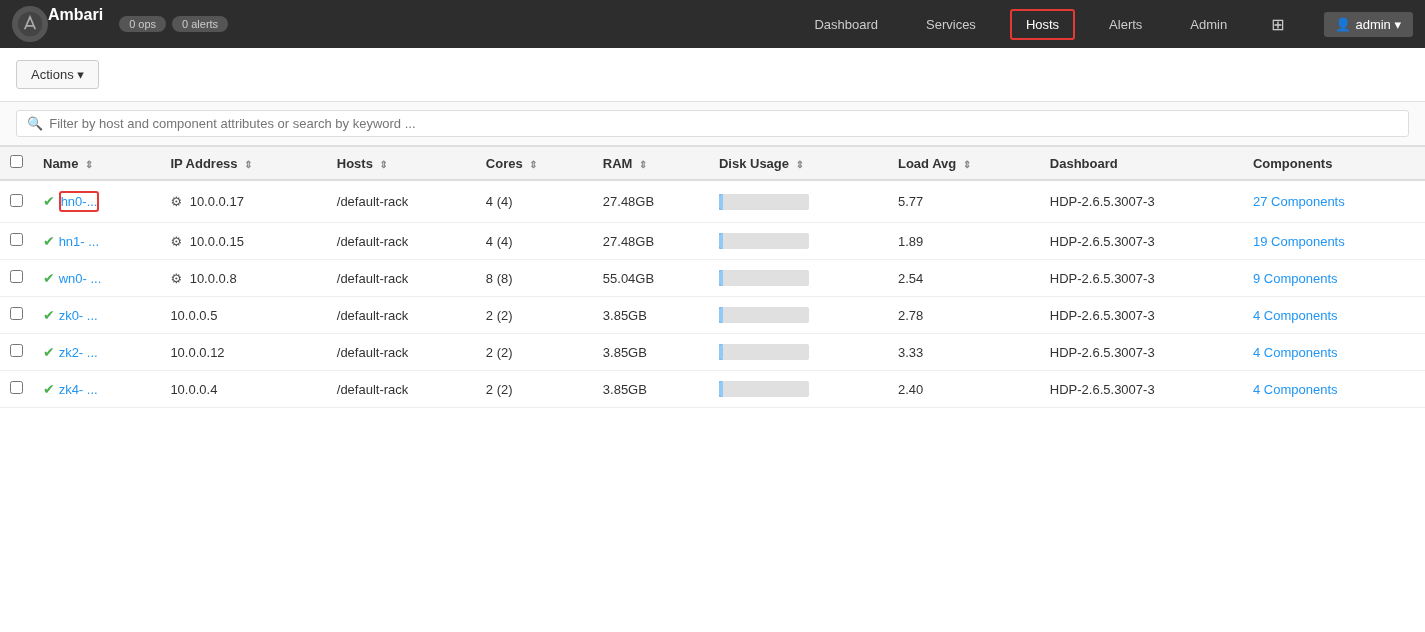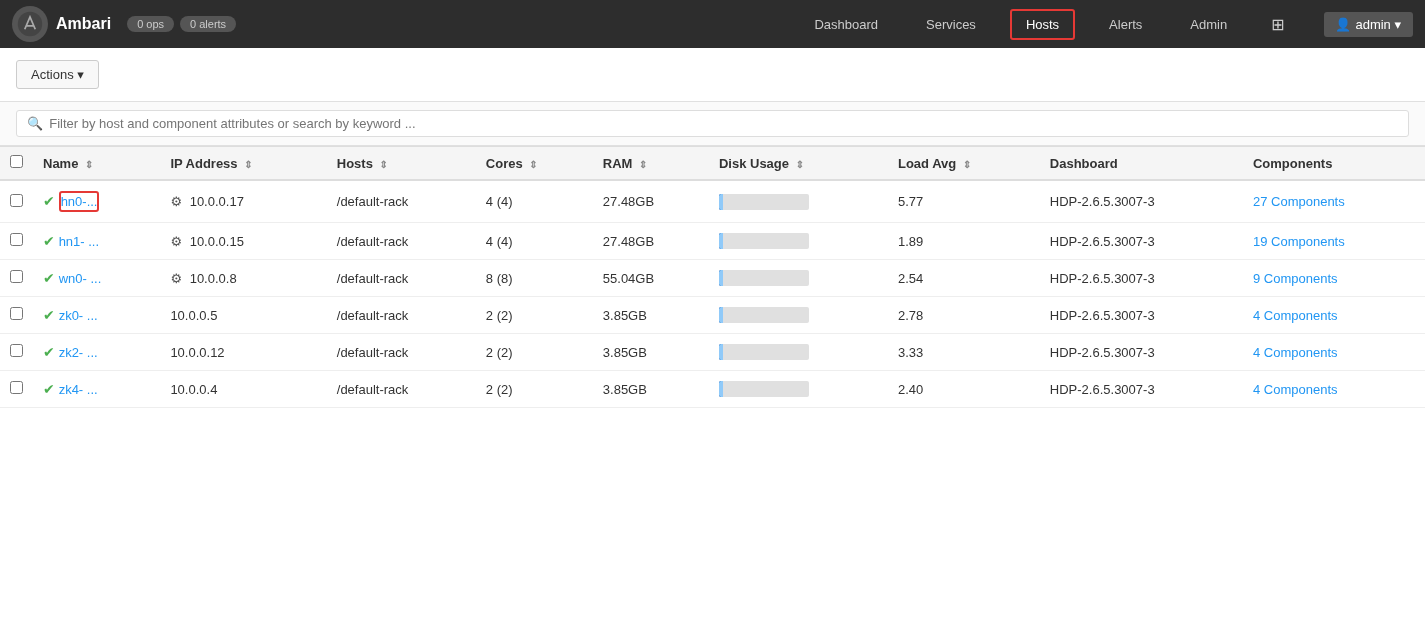--- a/index.html
+++ b/index.html
@@ -9,22 +9,21 @@
     .navbar {
       background: #2d2d2d;
       height: 48px;
       display: flex;
       align-items: center;
       padding: 0 12px;
       color: #ccc;
     }
     .navbar-brand {
       display: flex;
-      align-items: center;
-      gap: 8px;
+      align-items: flex-start;
       color: #fff;
       font-size: 16px;
       font-weight: bold;
       margin-right: 16px;
     }
     .ambari-logo {
       width: 36px;
       height: 36px;
       background: #555;
       border-radius: 50%;

